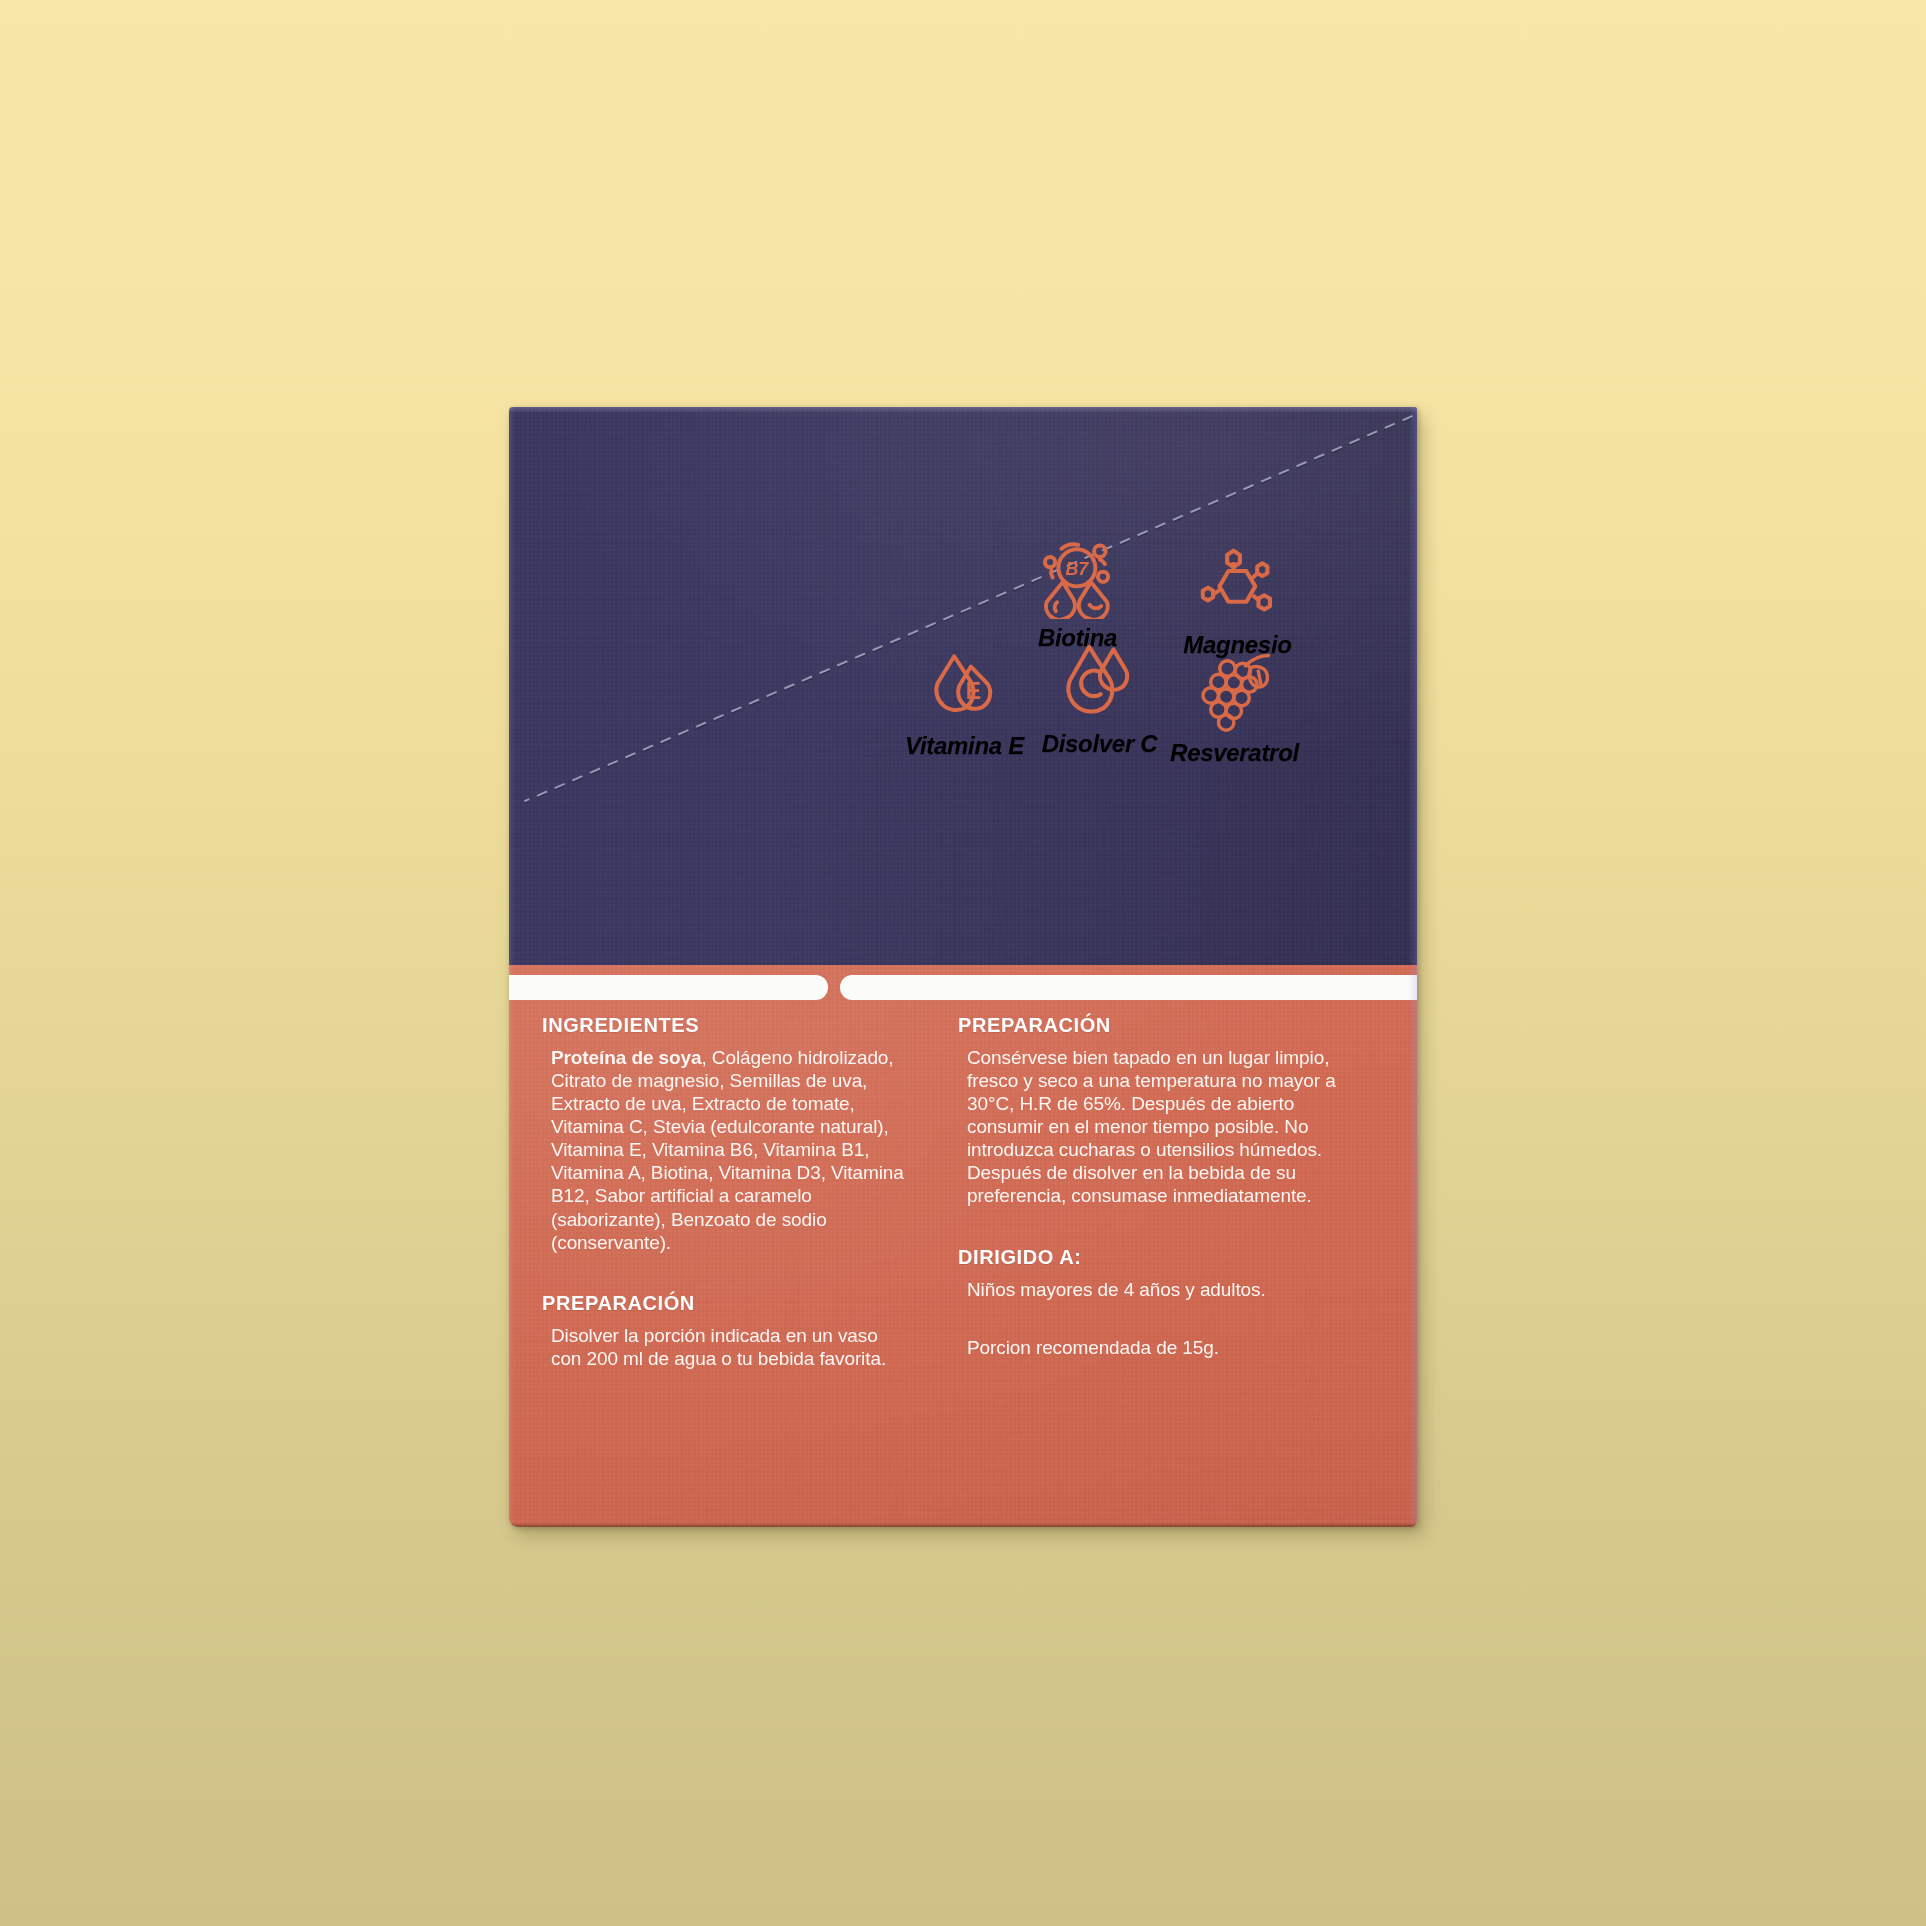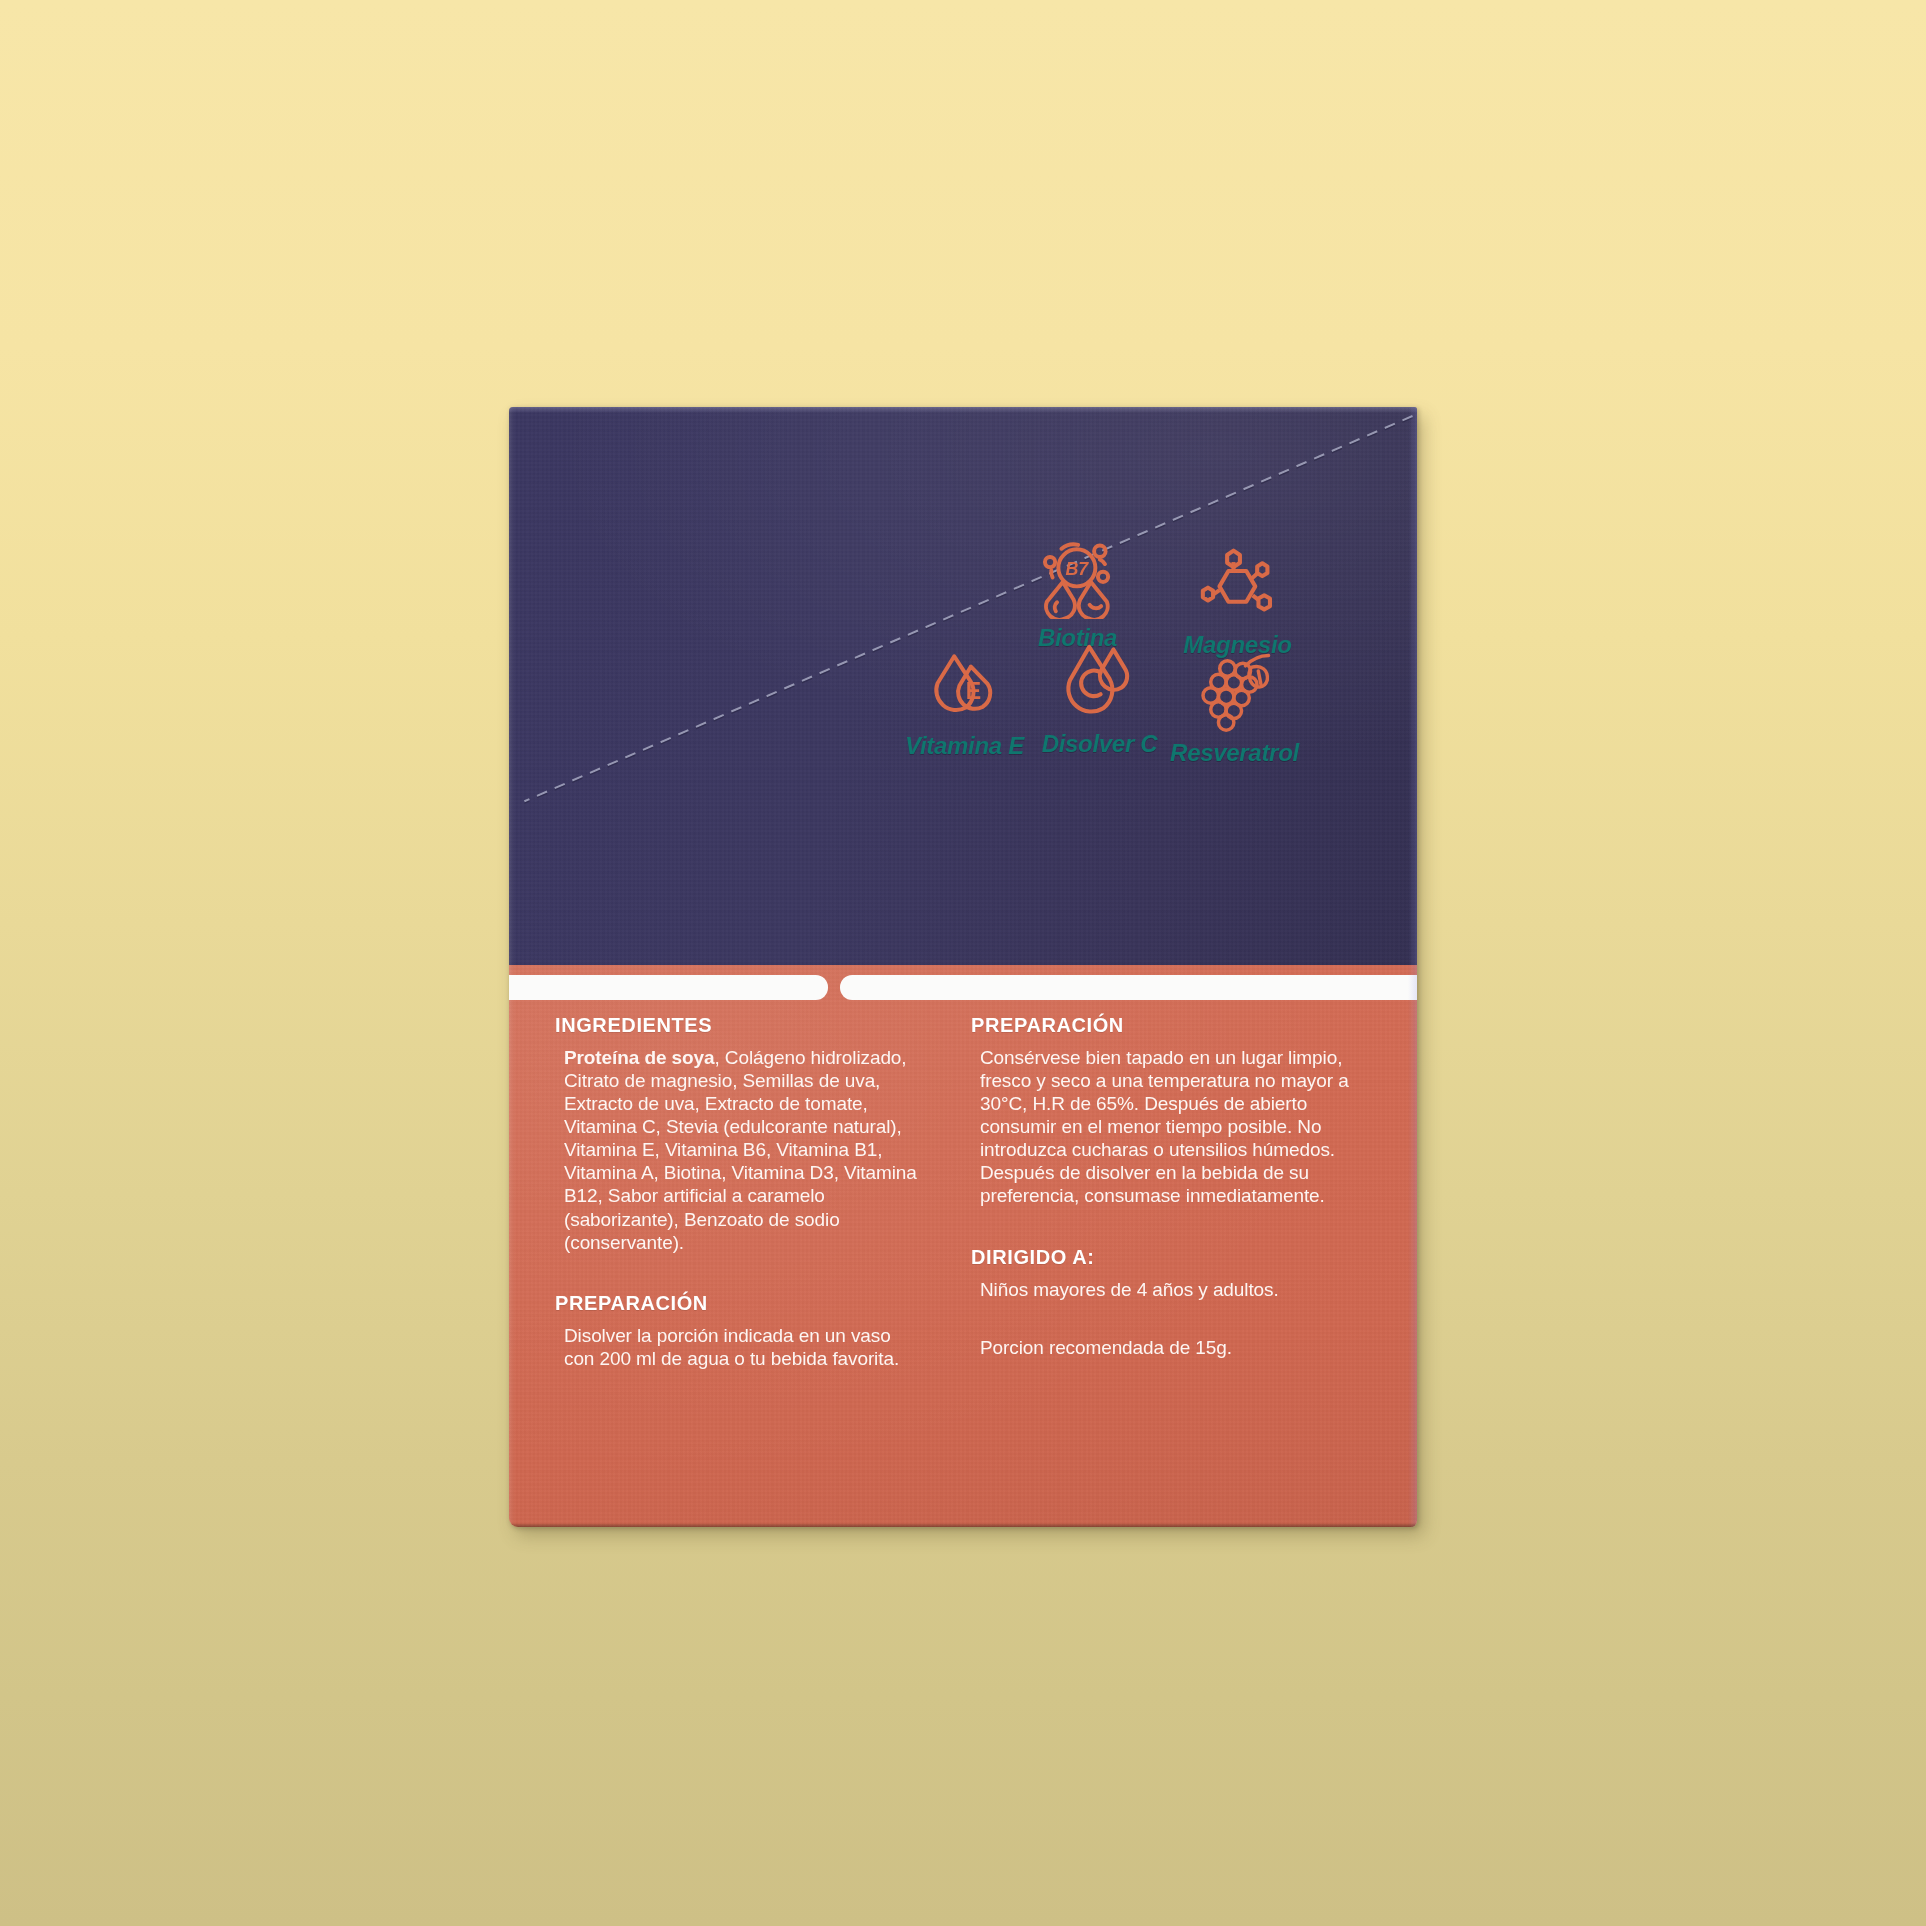--- a/index.html
+++ b/index.html
@@ -136,21 +136,21 @@
     position: absolute;
     left: 0; top: 0;
     width: 908px; height: 560px;
   }
   .icon-cell {
     position: absolute;
     text-align: center;
   }
   .icon-art { display:block; margin: 0 auto; }
   .icon-label {
-    color: #0f766e;
+    color: #000000;
     font-family: "Liberation Sans", sans-serif;
     font-weight: 700;
     font-style: italic;
     font-size: 24px;
     letter-spacing: -0.3px;
     margin-top: 4.5px;
     white-space: nowrap;
     text-shadow: 0 0.6px 0.6px rgba(0,0,0,0.22);
   }
 
@@ -163,21 +163,20 @@
   #cell-resv     { left: 642px; top: 246px; width: 167px; }
 
   
   #text-cols {
     position: absolute;
     left: 0;
     top: 607px;
     width: 908px;
     display: flex;
     gap: 0px;
-    padding-left: 13px;
   }
   .col { box-sizing: border-box; }
   #col-left  { width: 449px; padding: 0 39px 0 33px; }
   #col-right { width: 459px; padding: 0 51px 0 0px; }
 
   .sec-head {
     color: #ffffff;
     font-family: "Liberation Sans", sans-serif;
     font-weight: 700;
     font-size: 20px;

